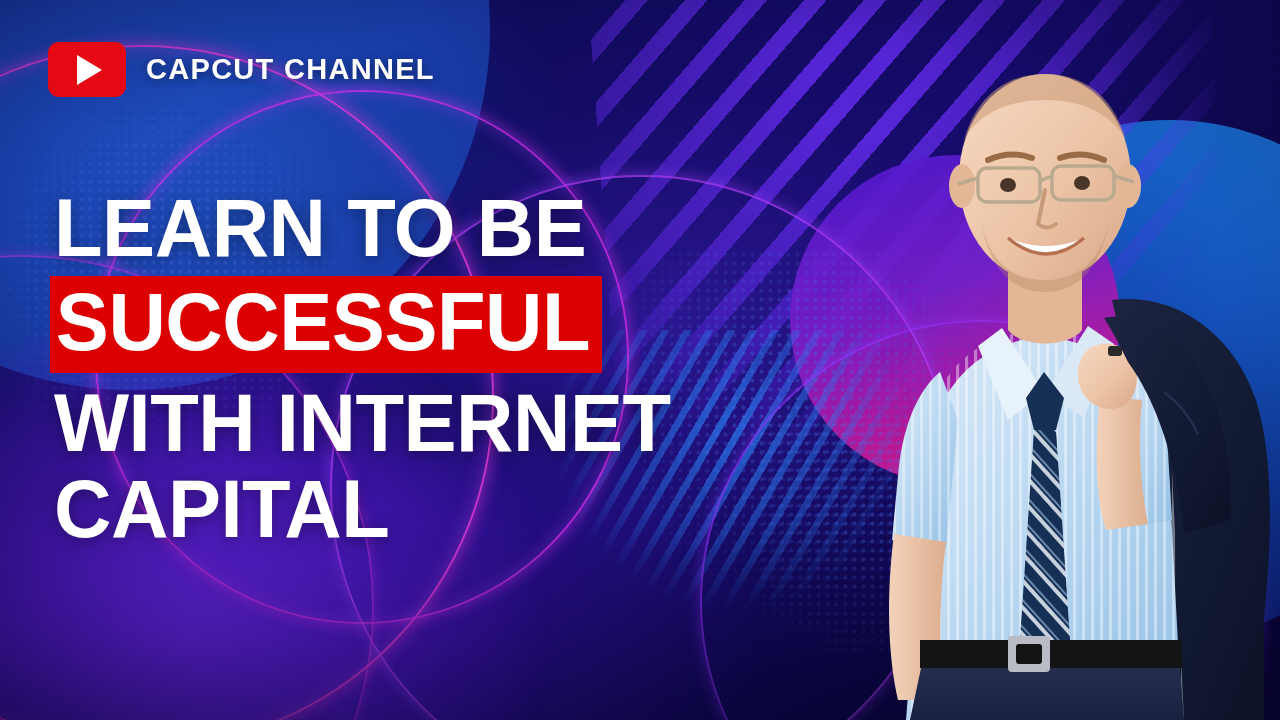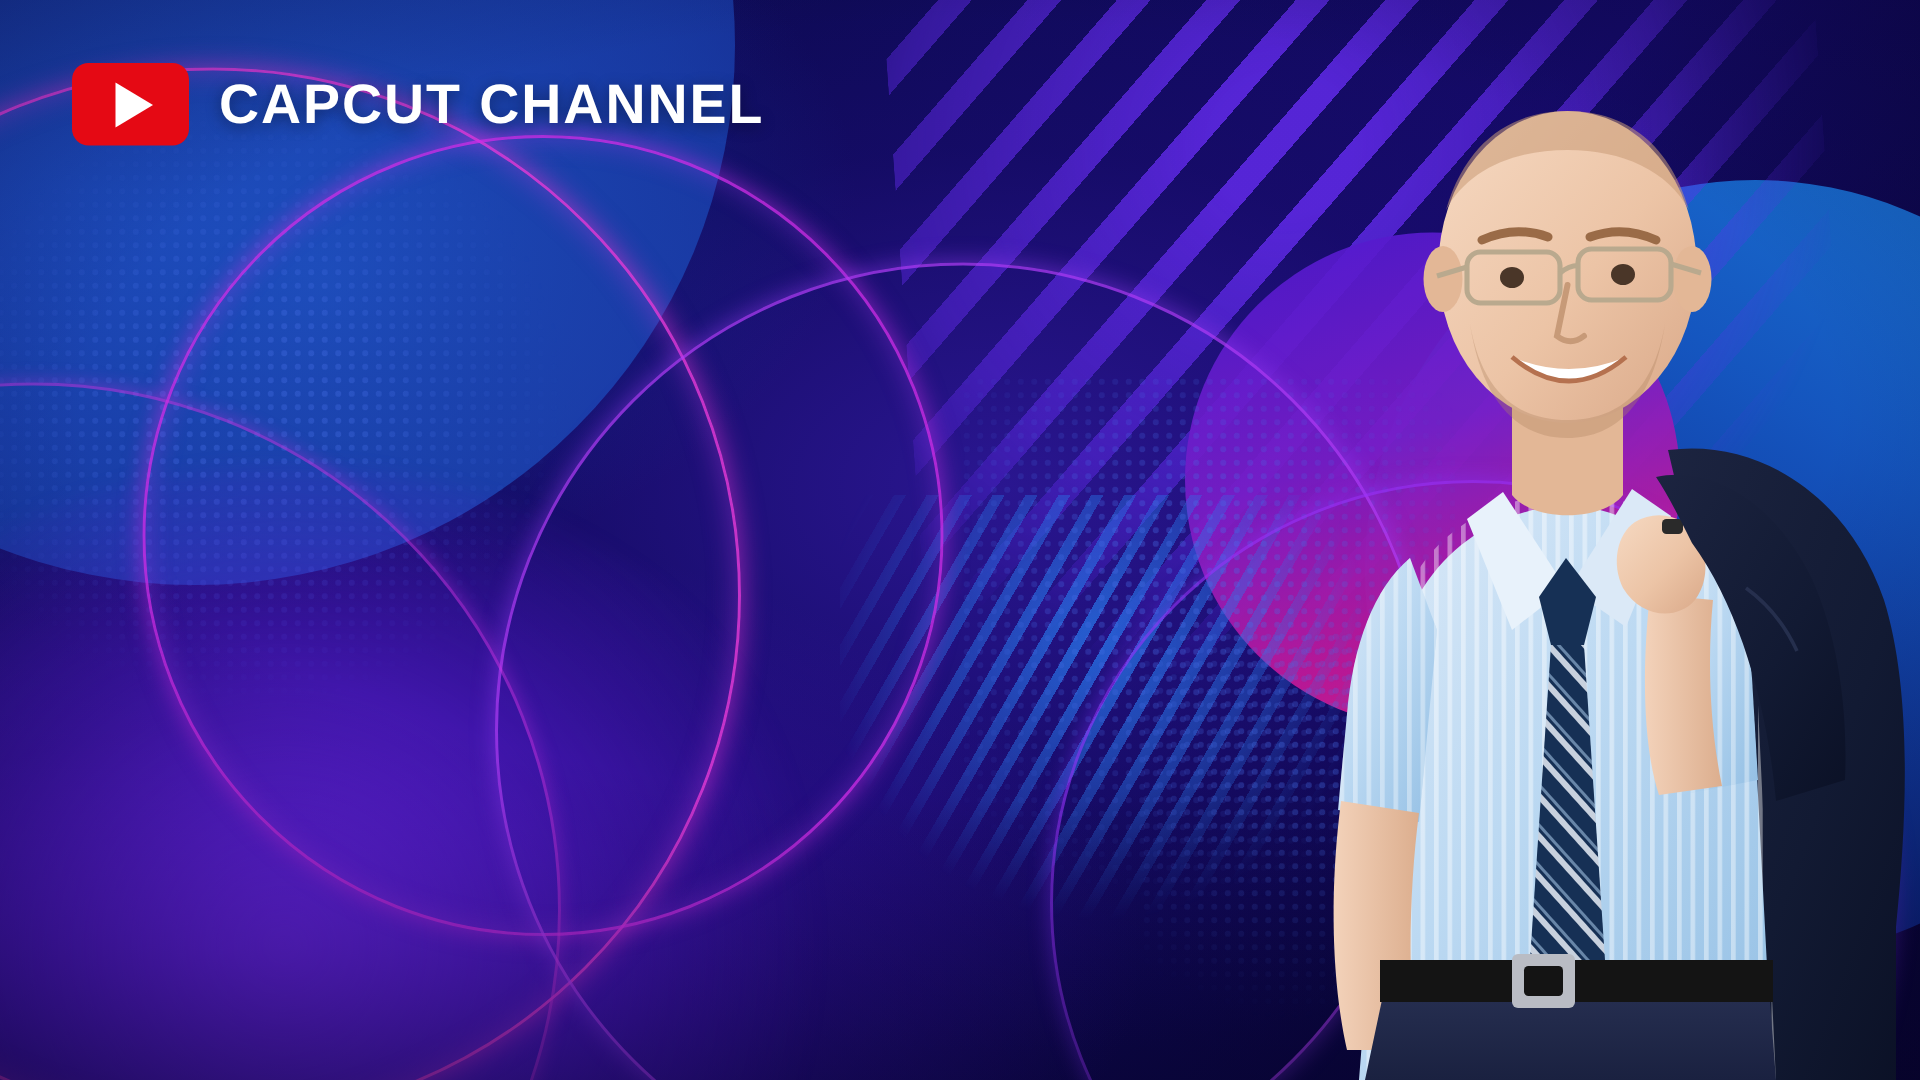--- a/index.html
+++ b/index.html
@@ -172,21 +172,21 @@
   }
   .yt-logo .tri {
     width: 0; height: 0;
     border-left: 25px solid #ffffff;
     border-top: 15px solid transparent;
     border-bottom: 15px solid transparent;
     margin-left: 5px;
   }
   .channel-name {
     color: #ffffff;
-    font-size: 37px;
+    font-size: 29px;
     font-weight: bold;
     letter-spacing: 1.3px;
     text-shadow: 0 2px 10px rgba(0,0,0,0.4);
     white-space: nowrap;
   }
 
   
   .headline {
     position: absolute;
     left: 54px; top: 188px;
@@ -349,14 +349,20 @@
     <rect x="204" y="644" width="26" height="20" rx="3" fill="#141414"></rect>
   </svg>
 
   <div class="channel-badge">
     <div class="yt-logo">
       <div class="tri"></div>
     </div>
     <div class="channel-name">CAPCUT CHANNEL</div>
   </div>
 
+  <div class="headline">
+    <div class="hl-line l1">LEARN TO BE</div>
+    <div class="hl-line l2">SUCCESSFUL</div>
+    <div class="hl-line l3">WITH INTERNET</div>
+    <div class="hl-line l4">CAPITAL</div>
+  </div>
 
 </div>
 
 </body></html>

